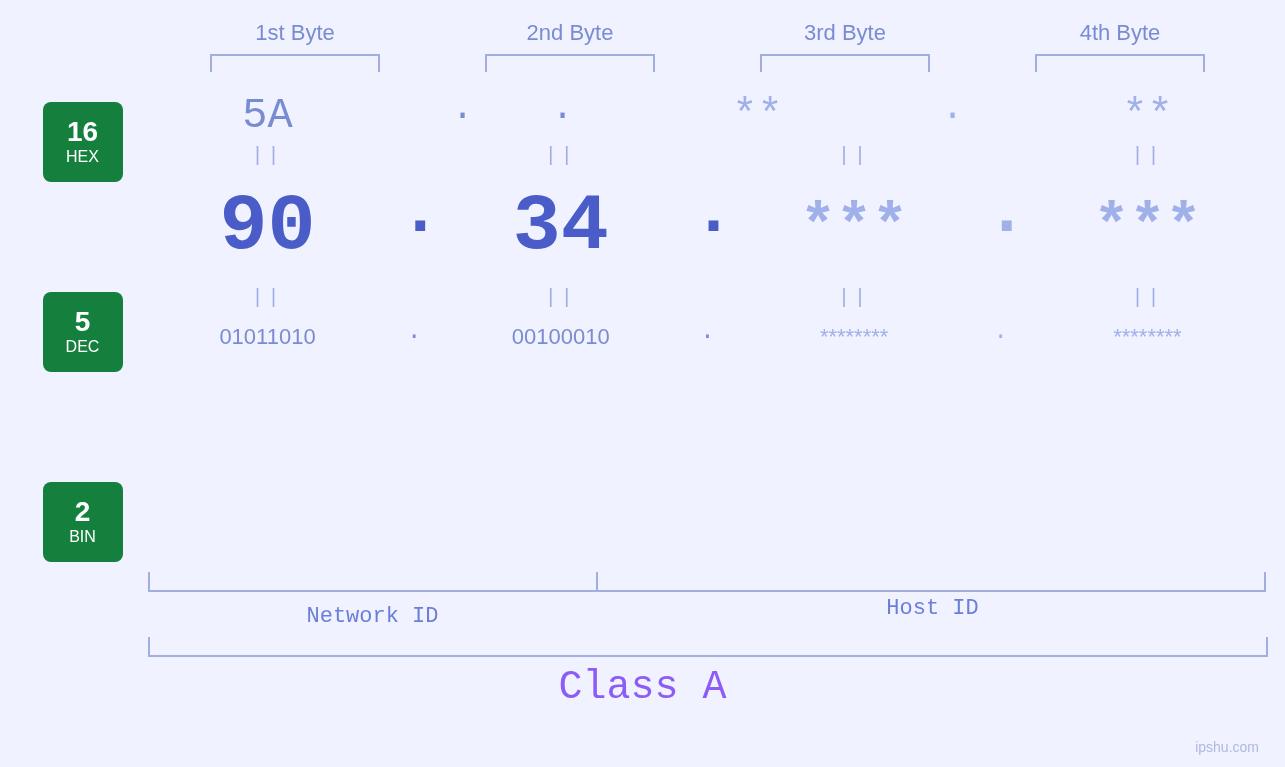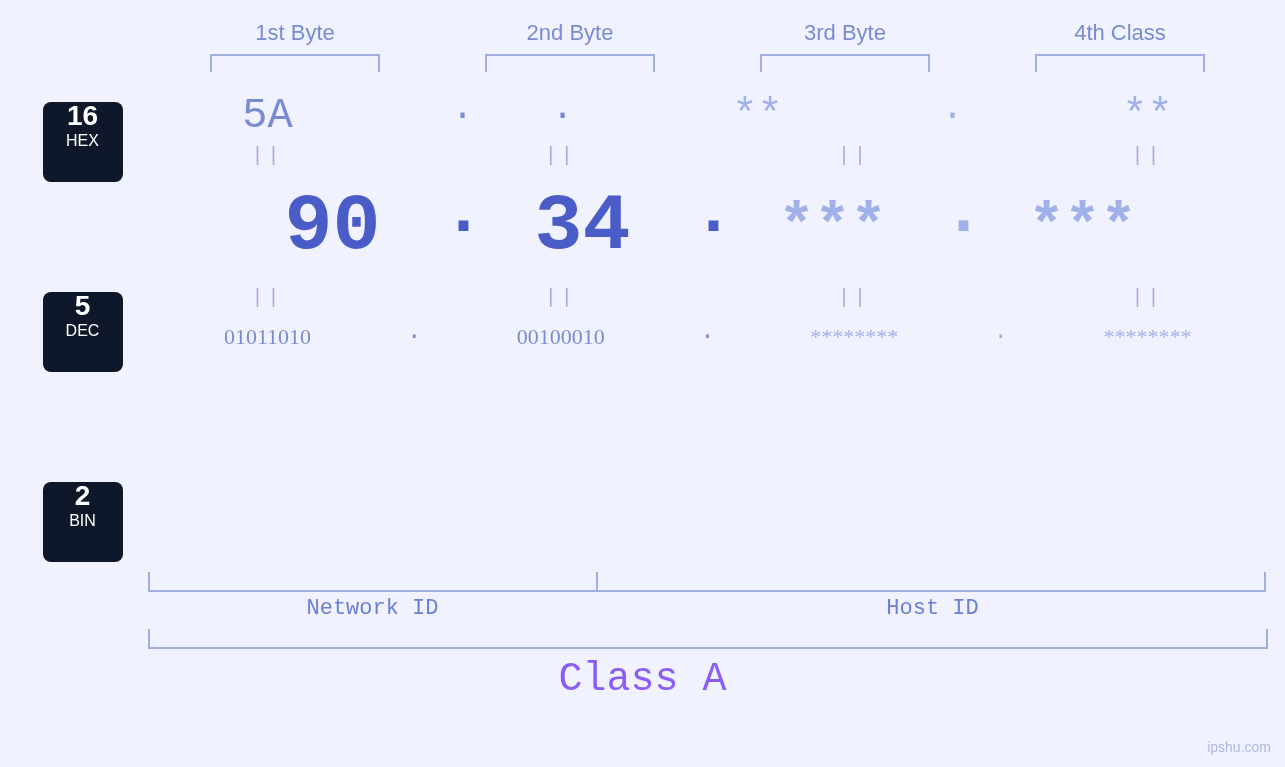--- a/index.html
+++ b/index.html
@@ -77,26 +77,26 @@
       flex-direction: column;
       gap: 0px;
       width: 130px;
       align-items: center;
       padding-top: 10px;
     }
 
     .badge {
       width: 80px;
       height: 80px;
-      background: #0f172a;
+      background: #15803d;
       border-radius: 8px;
       display: flex;
       flex-direction: column;
       align-items: center;
-      justify-content: flex-start;
+      justify-content: center;
       margin-bottom: 90px;
     }
 
     .badge:last-child {
       margin-bottom: 0;
     }
 
     .badge-num {
       color: white;
       font-size: 28px;
@@ -185,21 +185,21 @@
       color: #4a5cc7;
       font-size: 70px;
       font-weight: bold;
       line-height: 1;
     }
 
     
     .bin-val {
       color: #7a8cd1;
       font-size: 22px;
-      font-family: Liberation Serif, serif;
+      font-family: Liberation Sans, sans-serif;
     }
 
     .bin-dot {
       color: #7a8cd1;
       font-size: 26px;
     }
 
     
     .masked {
       color: #a0b0e8;
@@ -242,20 +242,21 @@
       width: 100%;
       margin-top: 4px;
     }
 
     .net-label {
       width: 460px;
       text-align: center;
       color: #6c7fd8;
       font-size: 22px;
       font-family: 'Courier New', monospace;
+      margin-top: 8px;
     }
 
     .host-label {
       flex: 1;
       text-align: center;
       color: #6c7fd8;
       font-size: 22px;
       font-family: 'Courier New', monospace;
     }
 
@@ -275,36 +276,36 @@
       font-size: 40px;
       font-family: 'Courier New', monospace;
       margin-top: 8px;
       width: 100%;
     }
 
     
     .watermark {
       position: absolute;
       bottom: 12px;
-      right: 14px;
+      right: 26px;
       color: #b0b8e0;
       font-size: 14px;
       font-family: Arial, sans-serif;
     }
   </style>
 </head>
 <body>
 
 <div class="container">
 
   <div class="byte-headers">
     <div class="byte-label">1st Byte</div>
     <div class="byte-label">2nd Byte</div>
     <div class="byte-label">3rd Byte</div>
-    <div class="byte-label">4th Class</div>
+    <div class="byte-label">4th Byte</div>
   </div>
 
   <div class="top-bracket">
     <div class="bracket-cell">
       <div class="bracket-line"></div>
     </div>
     <div class="bracket-cell">
       <div class="bracket-line"></div>
     </div>
     <div class="bracket-cell">
@@ -352,21 +353,21 @@
       <div class="eq-row">
         <div class="eq-cell">||</div>
         <div class="eq-dot"></div>
         <div class="eq-cell">||</div>
         <div class="eq-dot"></div>
         <div class="eq-cell">||</div>
         <div class="eq-dot"></div>
         <div class="eq-cell">||</div>
       </div>
 
-      <div class="data-row" style="margin-top:10px; margin-bottom:10px;justify-content:center;">
+      <div class="data-row" style="margin-top:10px; margin-bottom:10px;">
         <div class="cell">
           <span class="dec-val">90</span>
         </div>
         <div class="dot-sep dec-dot">·</div>
         <div class="cell">
           <span class="dec-val">34</span>
         </div>
         <div class="dot-sep dec-dot">·</div>
         <div class="cell">
           <span class="dec-val masked" style="font-size:60px;">***</span>

